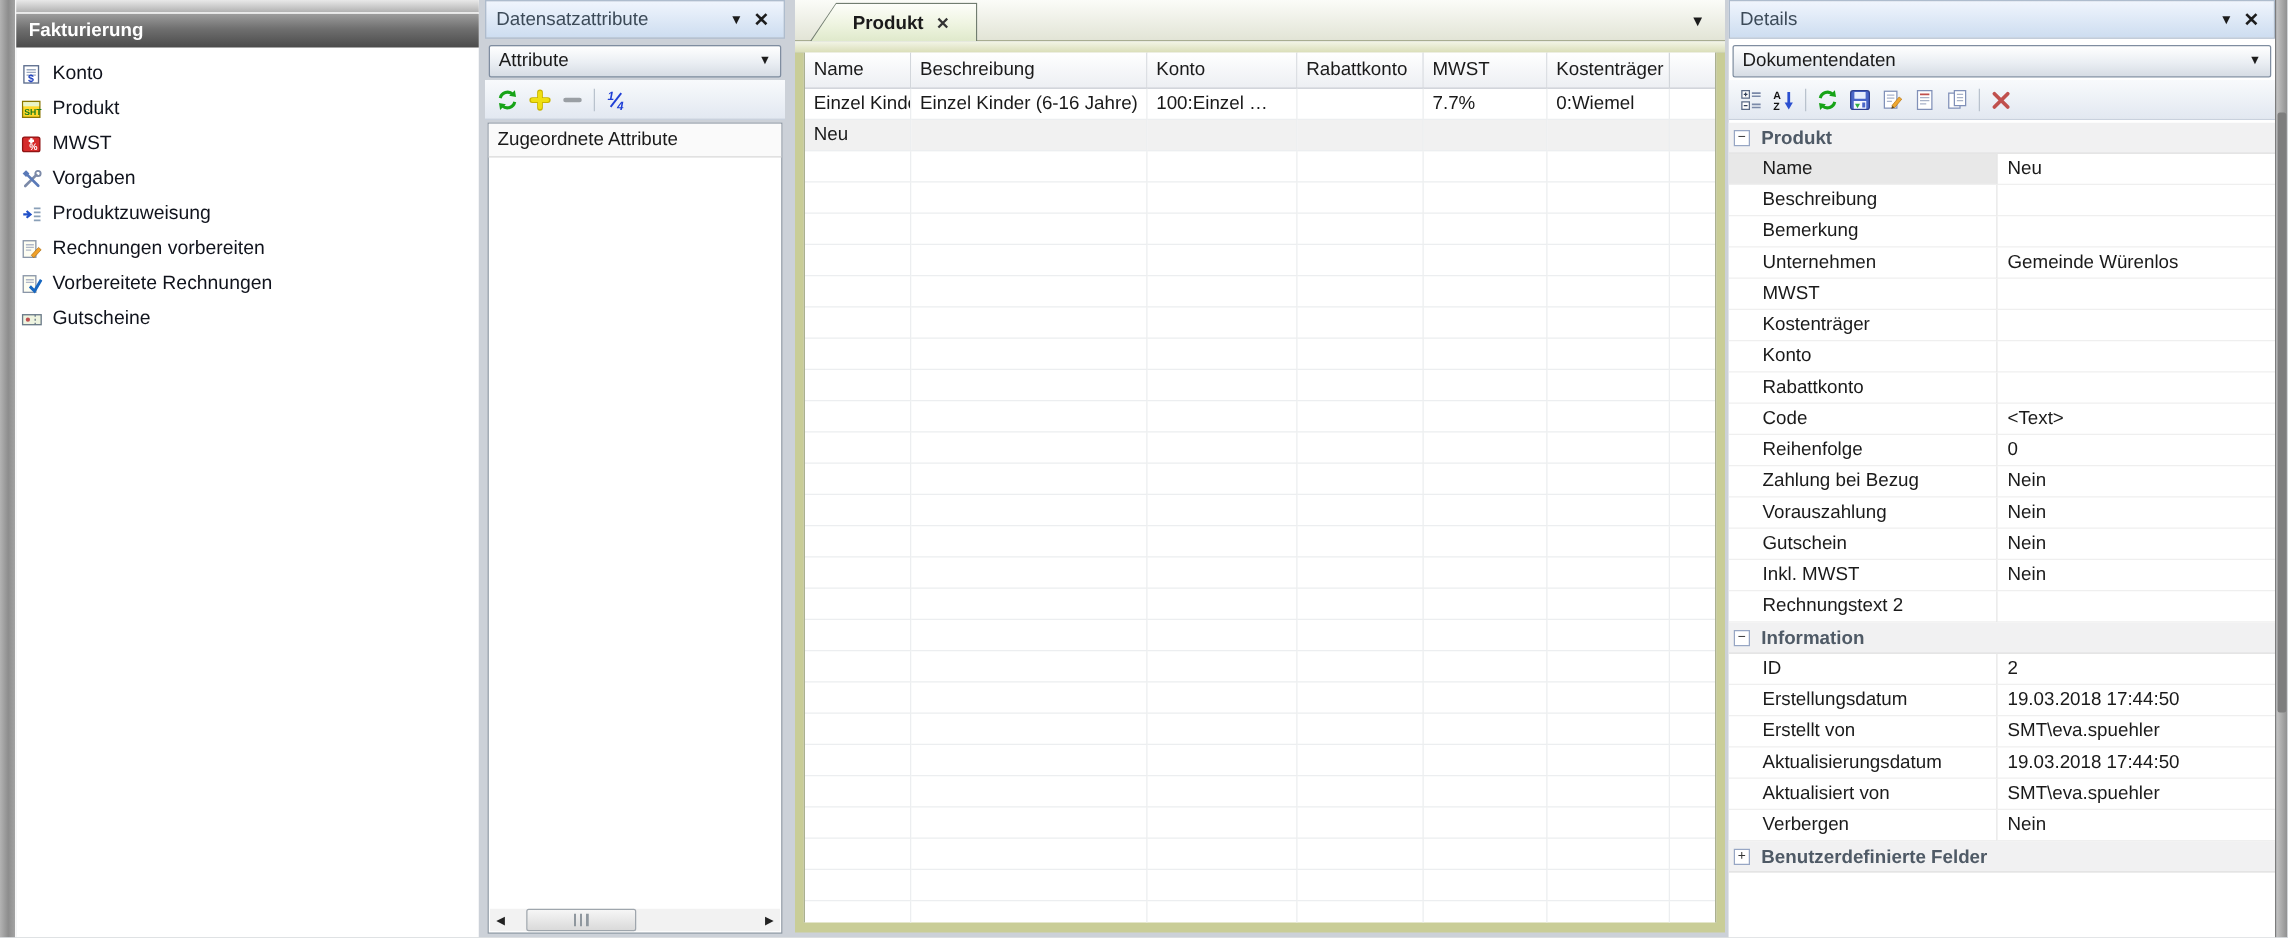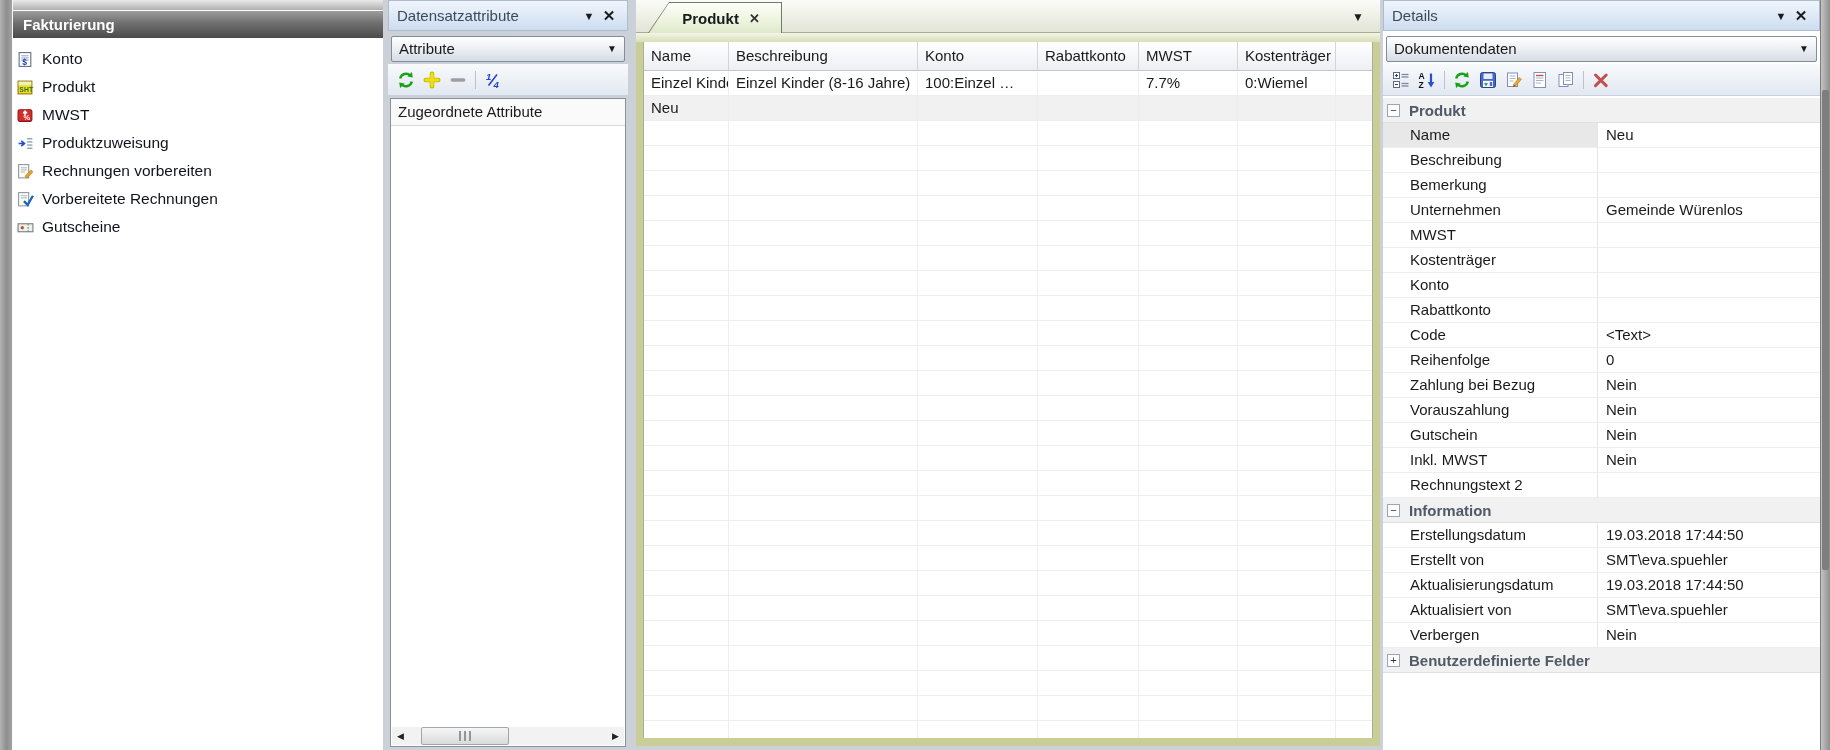--- a/index.html
+++ b/index.html
@@ -134,20 +134,31 @@
               <rect x="6.7" y="3.3" width="1.8" height="4" fill="#fff"></rect>
               <rect x="5.6" y="4.4" width="4" height="1.8" fill="#fff"></rect>
               <text x="6" y="12.6" font-size="7" font-weight="bold" fill="#fff">%</text>
             </svg>
           </span>
           <span>MWST</span>
         </div>
         <div class="nav-item">
           <span class="icon">
             <svg viewBox="0 0 16 16" width="17" height="17">
+              <circle cx="12.6" cy="3.6" r="2" fill="none" stroke="#7c8aa8" stroke-width="1.4"></circle>
+              <line x1="3" y1="13" x2="11.4" y2="4.6" stroke="#7c8aa8" stroke-width="2" stroke-linecap="round"></line>
+              <rect x="1.8" y="1.8" width="3.6" height="3.6" fill="#5a7ab8" transform="rotate(45 3.6 3.6)"></rect>
+              <line x1="4.2" y1="4.2" x2="12.8" y2="12.8" stroke="#5a7ab8" stroke-width="2" stroke-linecap="round"></line>
+            </svg>
+          </span>
+          <span>Vorgaben</span>
+        </div>
+        <div class="nav-item">
+          <span class="icon">
+            <svg viewBox="0 0 16 16" width="17" height="17">
               <g stroke="#8aa0b8" stroke-width="1.3">
                 <line x1="9.5" y1="3.5" x2="14.5" y2="3.5"></line>
                 <line x1="9.5" y1="6.5" x2="14.5" y2="6.5"></line>
                 <line x1="9.5" y1="9.5" x2="14.5" y2="9.5"></line>
                 <line x1="9.5" y1="12.5" x2="14.5" y2="12.5"></line>
               </g>
               <path d="M1.5 8 H6 M4 5.5 L7 8 L4 10.5" fill="none" stroke="#2050c8" stroke-width="1.6"></path>
             </svg>
           </span>
           <span>Produktzuweisung</span>
@@ -260,21 +271,21 @@
             <div class="th" style="width: 189px;">Beschreibung</div>
             <div class="th" style="width: 120px;">Konto</div>
             <div class="th" style="width: 101px;">Rabattkonto</div>
             <div class="th" style="width: 99px;">MWST</div>
             <div class="th" style="width: 98px;">Kostenträger</div>
             <div class="th filler"></div>
           </div>
         <div id="tbody">
             <div class="trow">
               <div class="td" style="width: 85px;">Einzel Kinder</div>
-              <div class="td" style="width: 189px;">Einzel Kinder (8-16 Jahre)</div>
+              <div class="td" style="width: 189px;">Einzel Kinder (6-16 Jahre)</div>
               <div class="td" style="width: 120px;">100:Einzel …</div>
               <div class="td" style="width: 101px;"></div>
               <div class="td" style="width: 99px;">7.7%</div>
               <div class="td" style="width: 98px;">0:Wiemel</div>
               <div class="td filler"></div>
             </div>
             <div class="trow newrow">
               <div class="td" style="width: 85px;">Neu</div>
               <div class="td" style="width: 189px;"></div>
               <div class="td" style="width: 120px;"></div>
@@ -667,20 +678,24 @@
         </div>
         <div class="prow">
           <div class="plabel">Rechnungstext 2</div>
           <div class="pvalue"></div>
         </div>
         <div class="psec">
           <span class="pbox">−</span>
           <span>Information</span>
         </div>
         <div class="prow">
+          <div class="plabel">ID</div>
+          <div class="pvalue">2</div>
+        </div>
+        <div class="prow">
           <div class="plabel">Erstellungsdatum</div>
           <div class="pvalue">19.03.2018 17:44:50</div>
         </div>
         <div class="prow">
           <div class="plabel">Erstellt von</div>
           <div class="pvalue">SMT\eva.spuehler</div>
         </div>
         <div class="prow">
           <div class="plabel">Aktualisierungsdatum</div>
           <div class="pvalue">19.03.2018 17:44:50</div>

